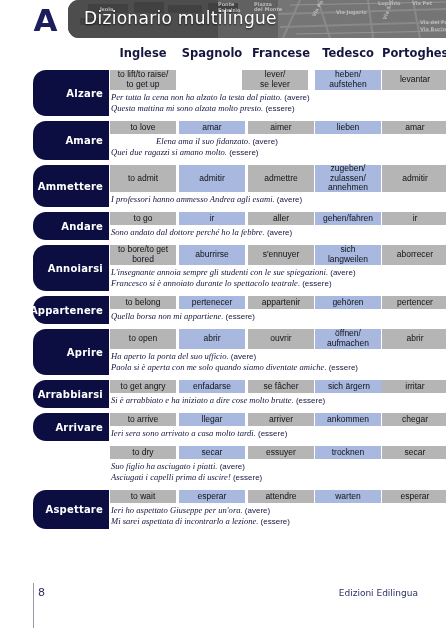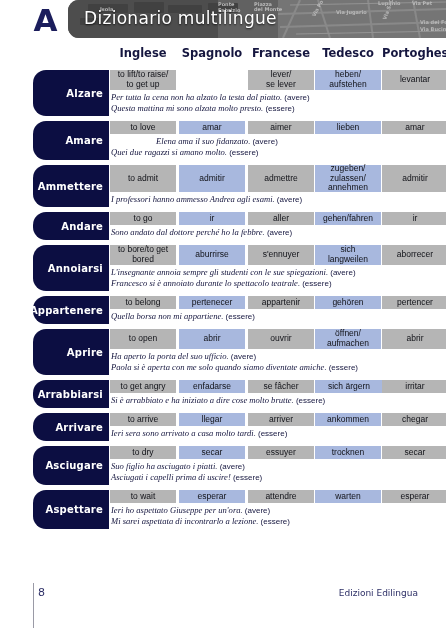--- a/index.html
+++ b/index.html
@@ -135,21 +135,21 @@
     <div class="col-head" style="left: 138px;">Francese</div>
     <div class="col-head" style="left: 205px;">Tedesco</div>
     <div class="col-head" style="left: 272px;">Portoghese</div>
   </div>
 
 <div class="table">
     <div class="row" style="height: 46px; margin-bottom: 5px;">
       <div class="verb-tab" style="height: 46px;">Alzare</div>
       <div class="cells" style="height: 20px;">
         <div class="cell grey" style="left: 0px; width: 66px; height: 20px;">to lift/to raise/<br>to get up</div>
-        <div class="cell grey" style="left: 138px; width: 66px; height: 20px;">lever/<br>se lever</div>
+        <div class="cell grey" style="left: 132px; width: 66px; height: 20px;">lever/<br>se lever</div>
         <div class="cell blue" style="left: 205px; width: 66px; height: 20px;">heben/<br>aufstehen</div>
         <div class="cell grey" style="left: 272px; width: 66px; height: 20px;">levantar</div>
       </div>
       <div class="examples" style="top: 22px;"><span>Per tutta la cena non ha alzato la testa dal piatto.</span> <span class="aux">(avere)</span></div>
       <div class="examples" style="top: 33px;"><span>Questa mattina mi sono alzata molto presto.</span> <span class="aux">(essere)</span></div>
     </div>
     <div class="row" style="height: 39px; margin-bottom: 5px;">
       <div class="verb-tab" style="height: 39px;">Amare</div>
       <div class="cells" style="height: 13px;">
         <div class="cell grey" style="left: 0px; width: 66px; height: 13px;">to love</div>
@@ -234,21 +234,20 @@
       <div class="cells" style="height: 13px;">
         <div class="cell grey" style="left: 0px; width: 66px; height: 13px;">to arrive</div>
         <div class="cell blue" style="left: 69px; width: 66px; height: 13px;">llegar</div>
         <div class="cell grey" style="left: 138px; width: 66px; height: 13px;">arriver</div>
         <div class="cell blue" style="left: 205px; width: 66px; height: 13px;">ankommen</div>
         <div class="cell grey" style="left: 272px; width: 66px; height: 13px;">chegar</div>
       </div>
       <div class="examples" style="top: 15px;"><span>Ieri sera sono arrivato a casa molto tardi.</span> <span class="aux">(essere)</span></div>
     </div>
     <div class="row" style="height: 39px; margin-bottom: 5px;">
-      <div class="verb-tab" style="height: 39px;">Asciugare</div>
       <div class="cells" style="height: 13px;">
         <div class="cell grey" style="left: 0px; width: 66px; height: 13px;">to dry</div>
         <div class="cell blue" style="left: 69px; width: 66px; height: 13px;">secar</div>
         <div class="cell grey" style="left: 138px; width: 66px; height: 13px;">essuyer</div>
         <div class="cell blue" style="left: 205px; width: 66px; height: 13px;">trocknen</div>
         <div class="cell grey" style="left: 272px; width: 66px; height: 13px;">secar</div>
       </div>
       <div class="examples" style="top: 15px;"><span>Suo figlio ha asciugato i piatti.</span> <span class="aux">(avere)</span></div>
       <div class="examples" style="top: 26px;"><span>Asciugati i capelli prima di uscire!</span> <span class="aux">(essere)</span></div>
     </div>

